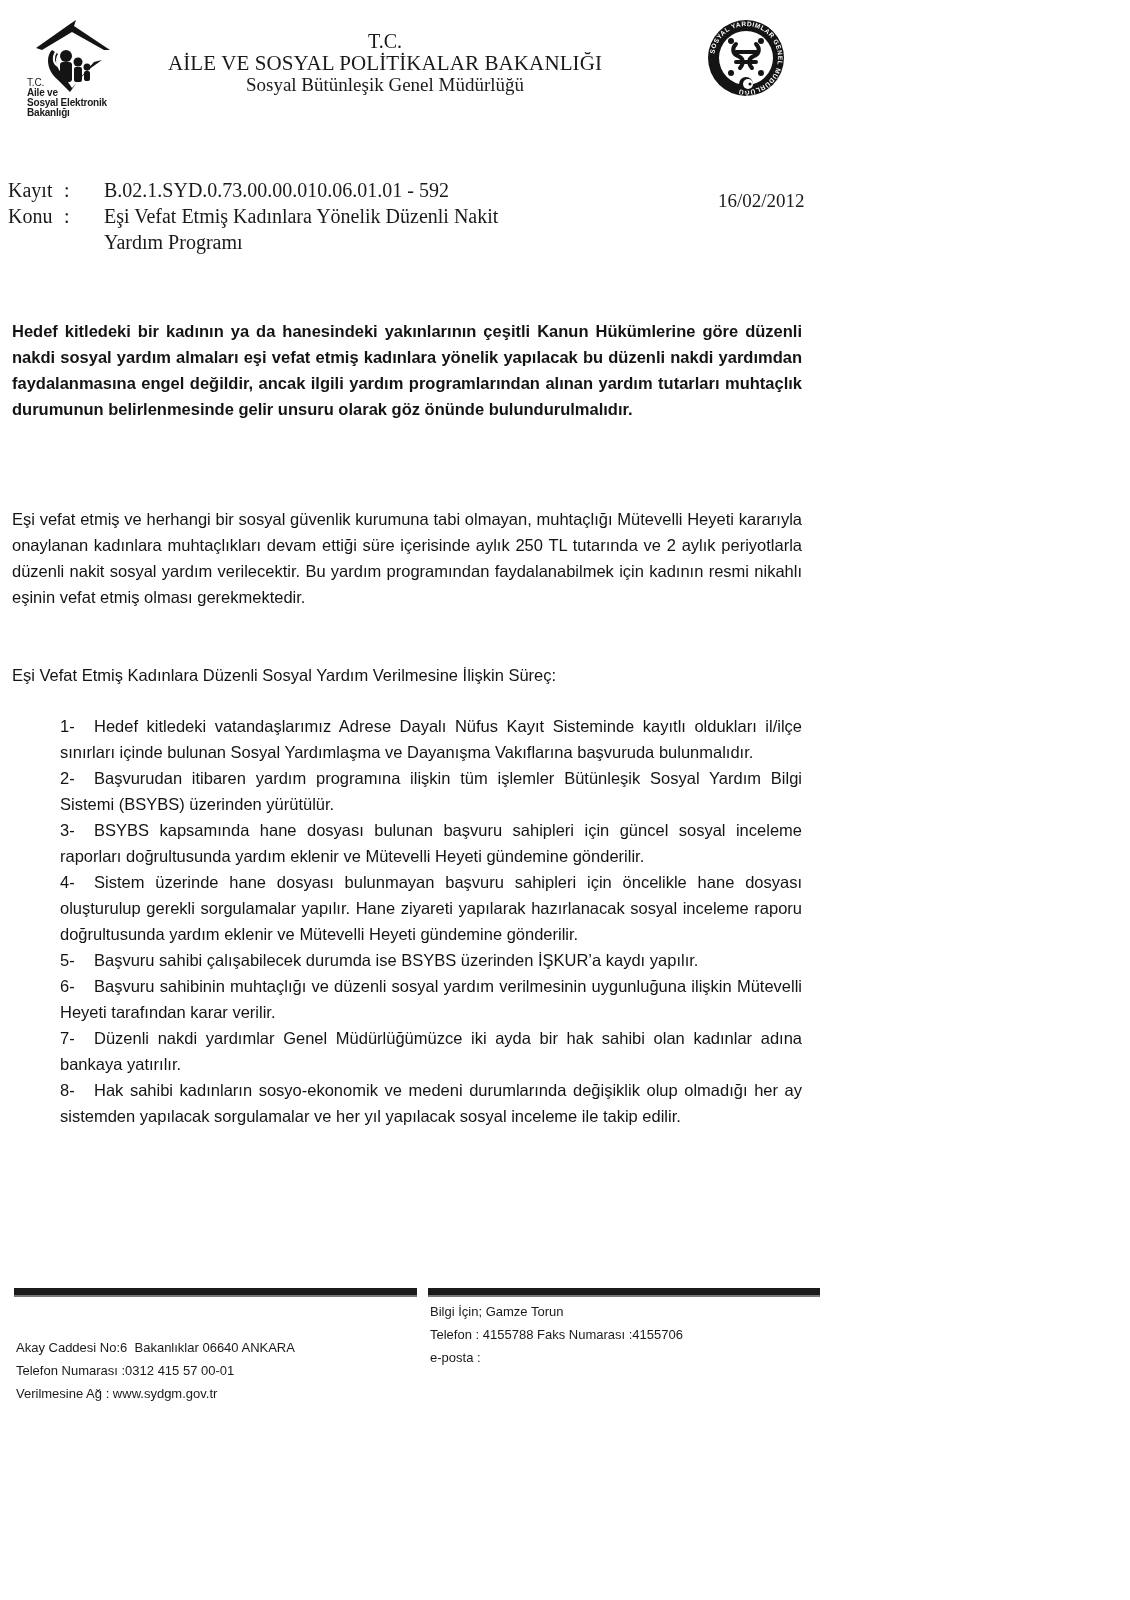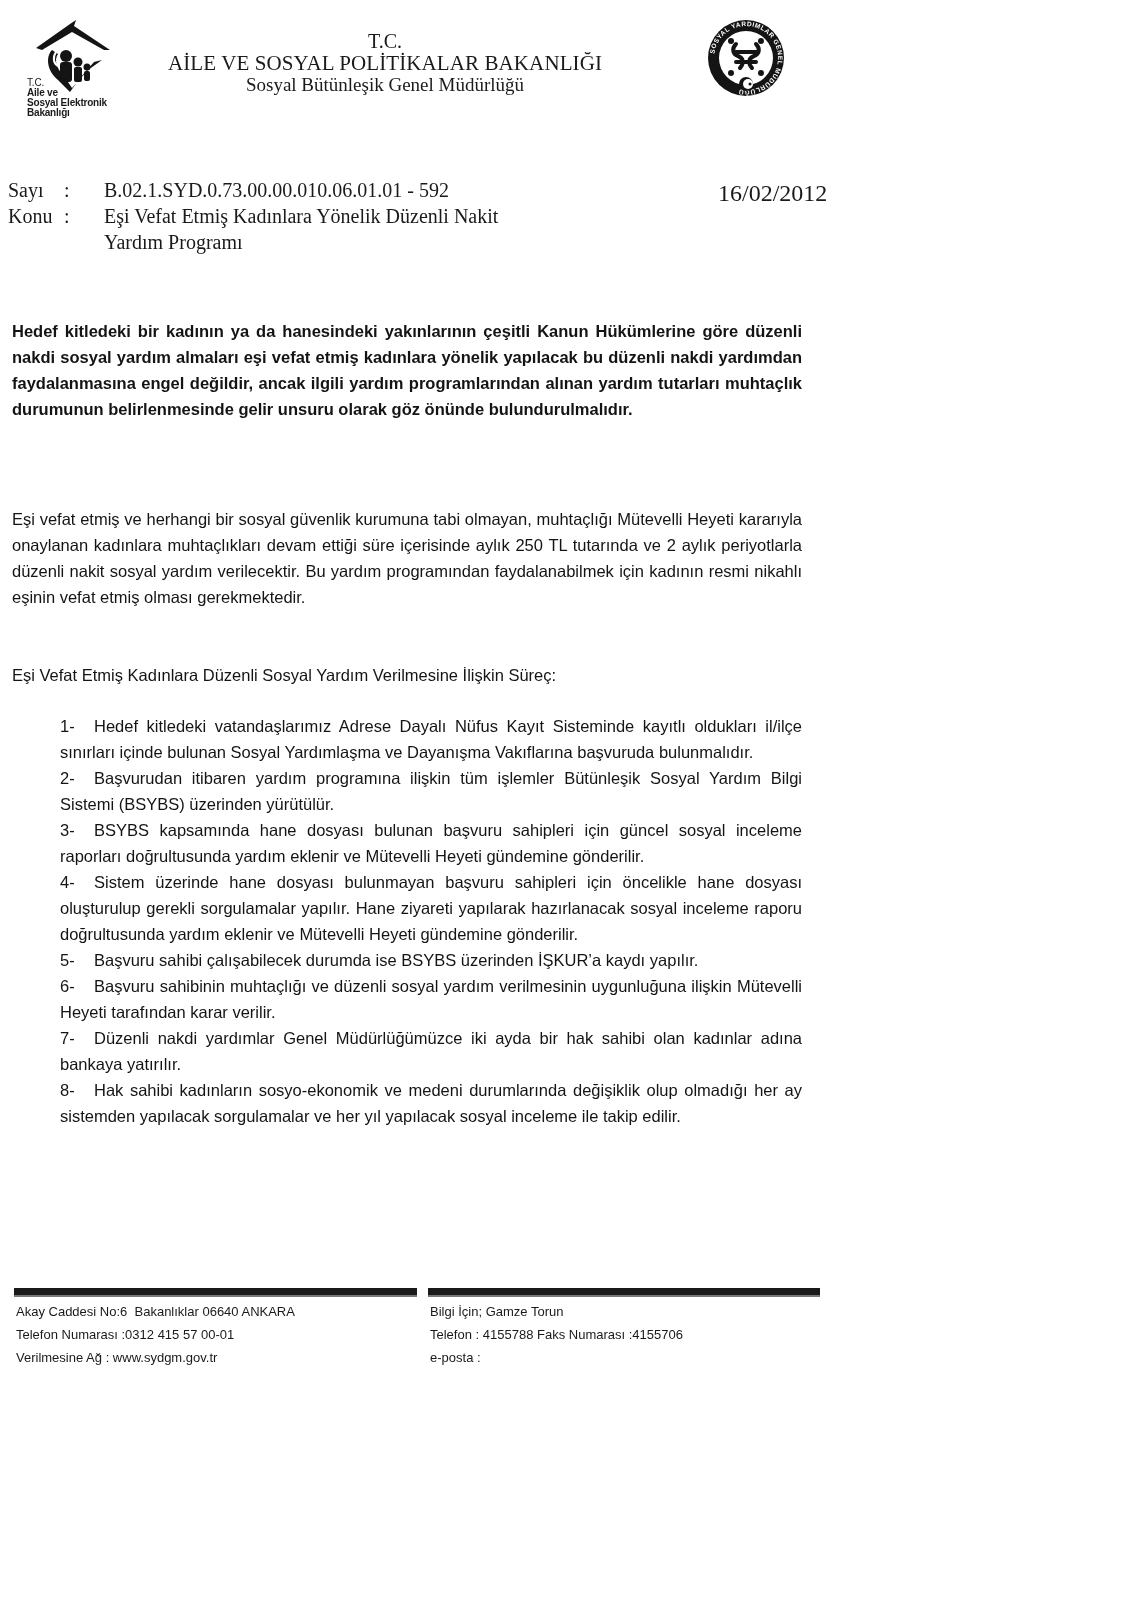--- a/index.html
+++ b/index.html
@@ -20,21 +20,21 @@
 
     .seal { position: absolute; left: 706px; top: 18px; width: 80px; height: 80px; }
 
     
     .ref { position: absolute; left: 8px; top: 177px; font-family: "Liberation Serif", serif; font-size: 20px;
            line-height: 26px; color: #1a1a1a; }
     .ref-row { display: flex; }
     .ref-label { width: 56px; }
     .ref-colon { width: 40px; }
     .ref-value { width: 460px; }
-    .date { position: absolute; left: 718px; top: 180px; font-family: "Liberation Serif", serif; font-size: 24px; color: #1a1a1a; }
+    .date { position: absolute; left: 718px; top: 190px; font-family: "Liberation Serif", serif; font-size: 19px; color: #1a1a1a; }
 
     
     .para { position: absolute; left: 12px; width: 790px; font-family: "Liberation Sans", sans-serif;
             font-size: 16.5px; line-height: 26px; text-align: justify; color: #141414; }
     .p1 { top: 318px; font-weight: bold; }
     .p2 { top: 506px; }
     .section-title { position: absolute; left: 12px; top: 662px; font-family: "Liberation Sans", sans-serif;
                      font-size: 16.5px; line-height: 26px; color: #141414; }
     .steps { position: absolute; left: 12px; top: 713px; width: 790px; font-family: "Liberation Sans", sans-serif;
              font-size: 16.5px; line-height: 26px; color: #141414; }
@@ -102,21 +102,21 @@
     <circle cx="55" cy="55" r="3" fill="#141414"></circle>
 
     <circle cx="40" cy="66" r="7" fill="#141414"></circle>
     <circle cx="42" cy="66" r="5" fill="#ffffff"></circle>
     <circle cx="44" cy="66" r="1.5" fill="#141414"></circle>
   </svg>
 </div>
 
 <div class="ref">
   <div class="ref-row">
-    <span class="ref-label">Sayı</span>
+    <span class="ref-label">Kayıt</span>
     <span class="ref-colon">:</span>
     <span class="ref-value">B.02.1.SYD.0.73.00.00.010.06.01.01 - 592</span>
   </div>
   <div class="ref-row">
     <span class="ref-label">Konu</span>
     <span class="ref-colon">:</span>
     <span class="ref-value">Eşi Vefat Etmiş Kadınlara Yönelik Düzenli Nakit</span>
   </div>
   <div class="ref-row">
     <span class="ref-label"></span>
@@ -138,21 +138,21 @@
   <div class="step"><span class="step-num">5-</span><span>Başvuru sahibi çalışabilecek durumda ise BSYBS üzerinden İŞKUR’a kaydı yapılır.</span></div>
   <div class="step"><span class="step-num">6-</span><span>Başvuru sahibinin muhtaçlığı ve düzenli sosyal yardım verilmesinin uygunluğuna ilişkin Mütevelli Heyeti tarafından karar verilir.</span></div>
   <div class="step"><span class="step-num">7-</span><span>Düzenli nakdi yardımlar Genel Müdürlüğümüzce iki ayda bir hak sahibi olan kadınlar adına bankaya yatırılır.</span></div>
   <div class="step"><span class="step-num">8-</span><span>Hak sahibi kadınların sosyo-ekonomik ve medeni durumlarında değişiklik olup olmadığı her ay sistemden yapılacak sorgulamalar ve her yıl yapılacak sosyal inceleme ile takip edilir.</span></div>
 </div>
 
 <div class="footer-bar bar-left"></div>
 <div class="footer-bar bar-right"></div>
 
 <div class="footer-col footer-left">
-  <div style="white-space:pre;">Akay Caddesi No:6  Bakanlıklar 06640 ANKARA</div>
+  <div style="white-space:pre;margin-top:36px;">Akay Caddesi No:6  Bakanlıklar 06640 ANKARA</div>
   <div>Telefon Numarası :0312 415 57 00-01</div>
   <div>
     <span class="f-label web">Verilmesine Ağ</span>
     <span>: www.sydgm.gov.tr</span>
   </div>
 </div>
 
 <div class="footer-col footer-right">
   <div>Bilgi İçin; Gamze Torun</div>
   <div>Telefon : 4155788 Faks Numarası :4155706</div>

